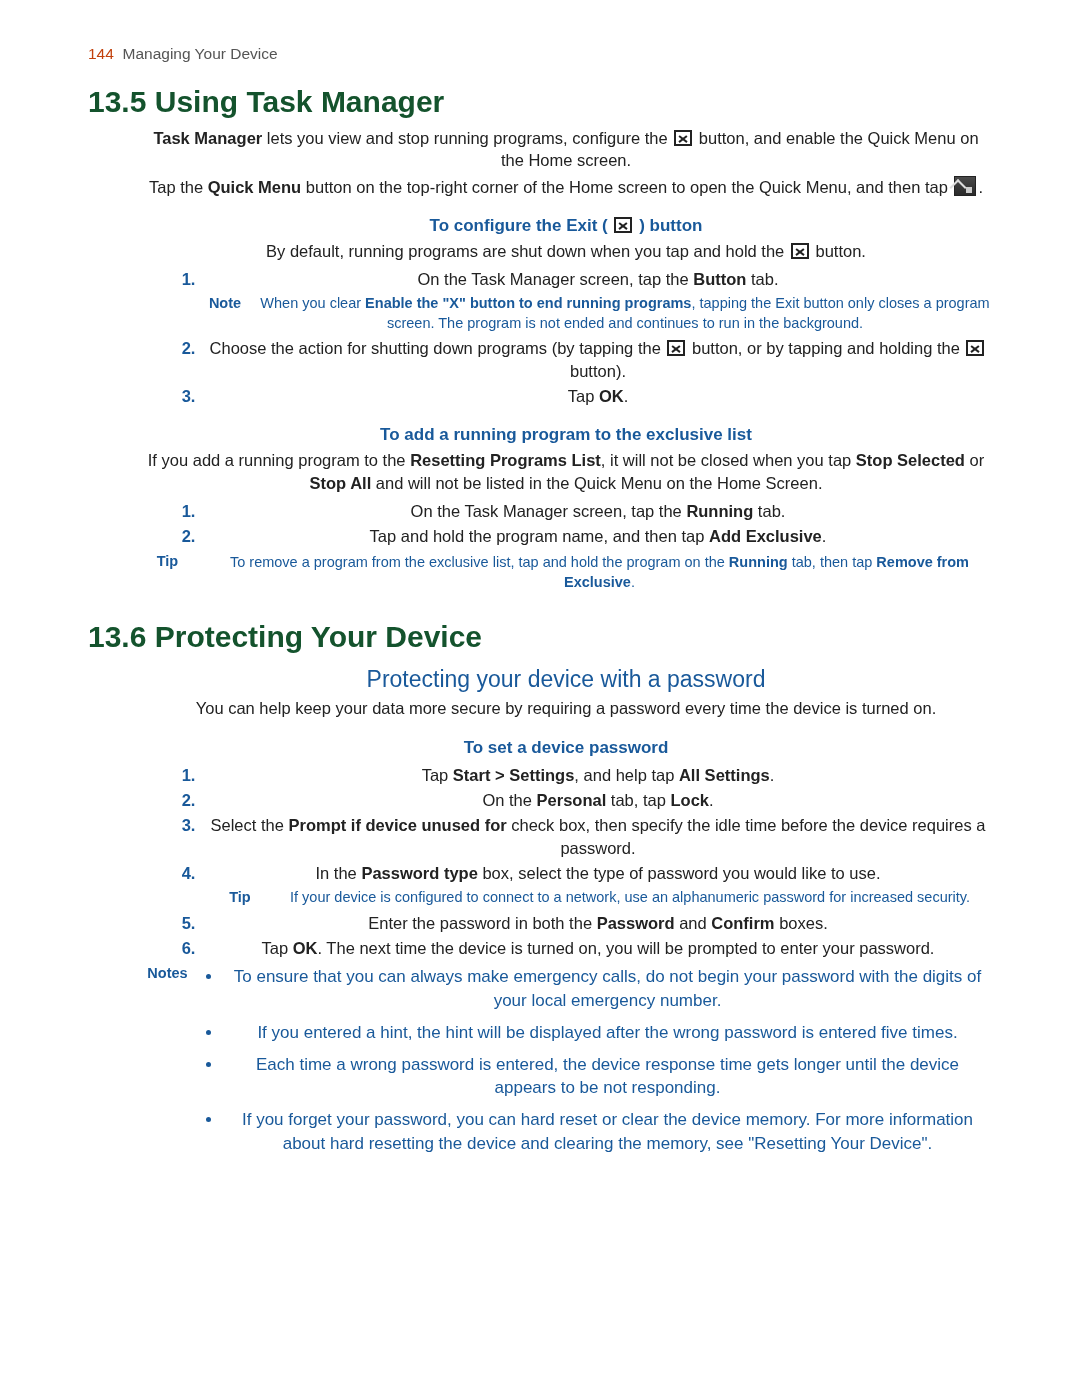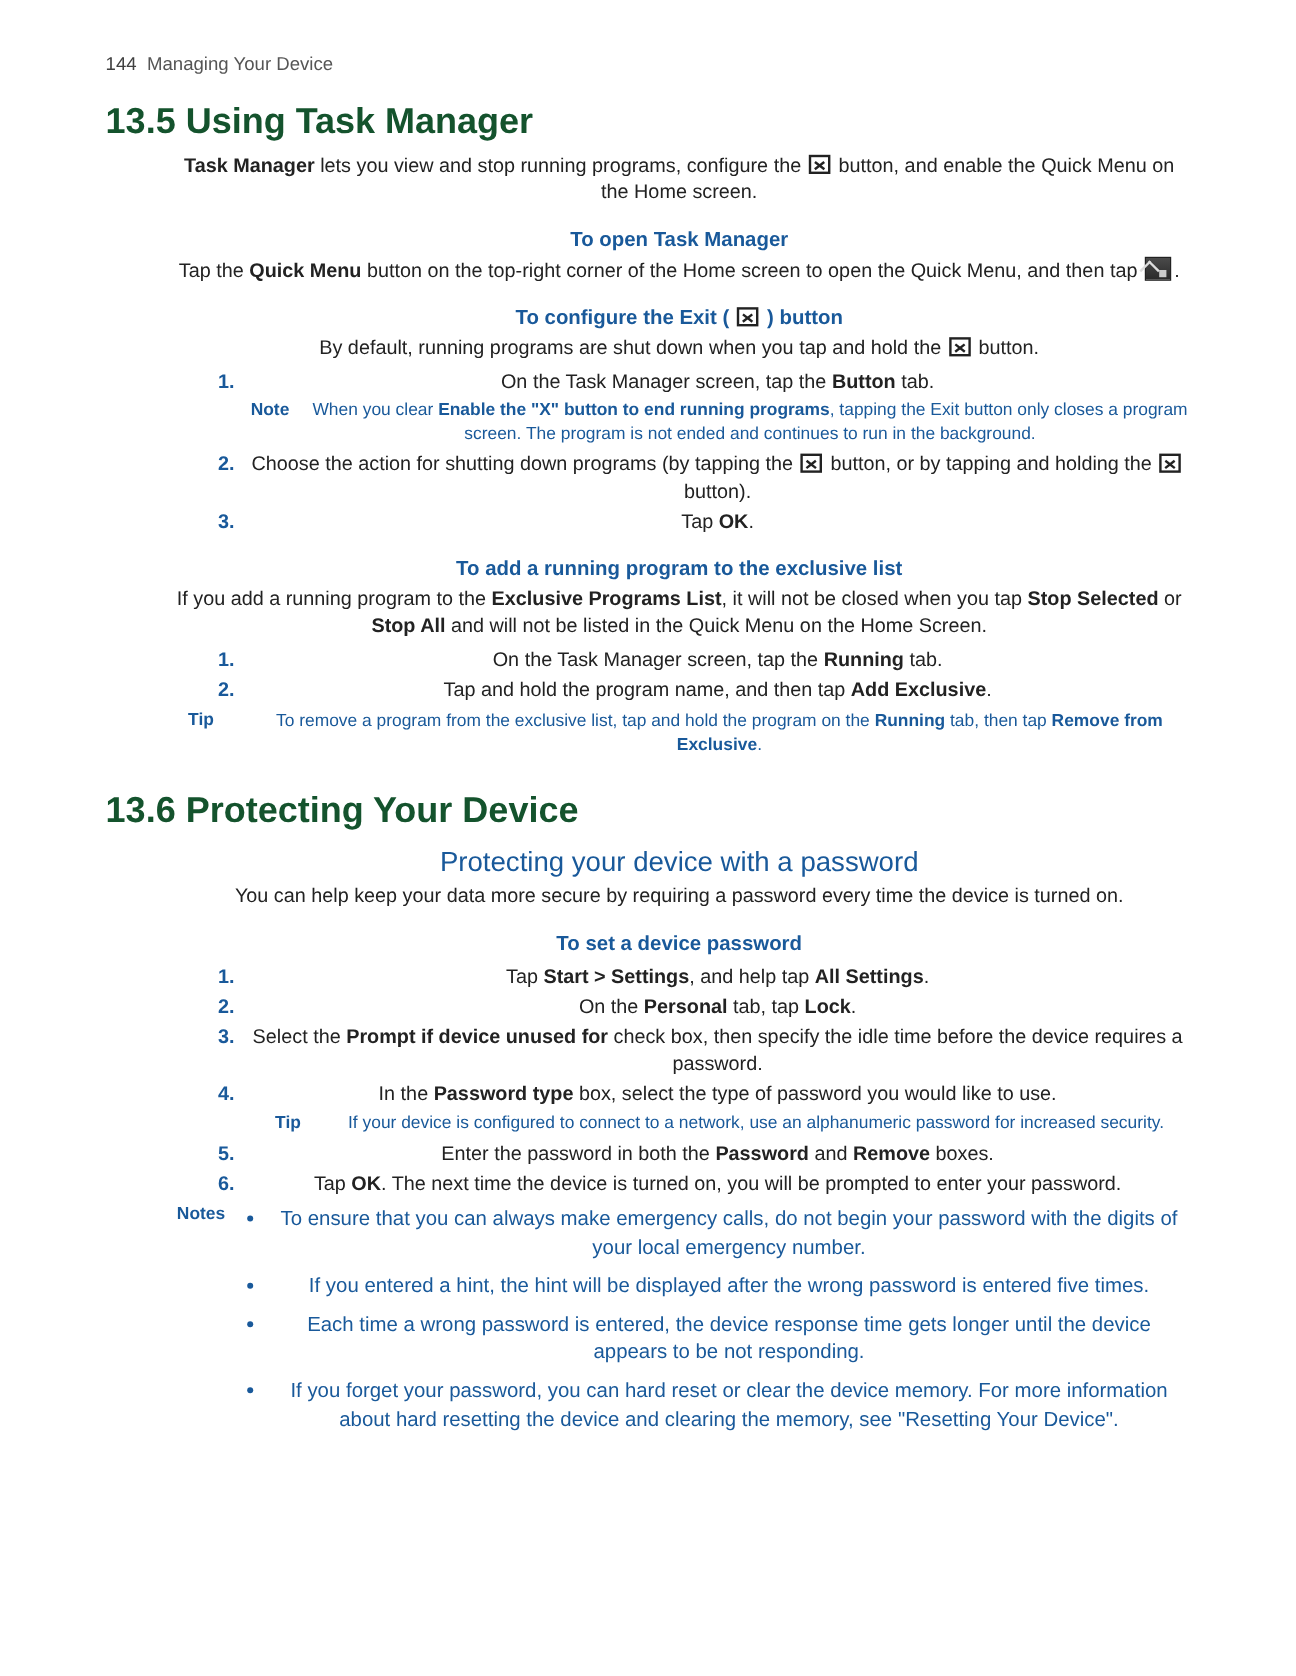--- a/index.html
+++ b/index.html
@@ -12,21 +12,21 @@
   }
   .page {
     padding: 45px 88px 60px 88px;
     box-sizing: border-box;
   }
   .page-header {
     font-size: 15.5px;
     color: #555;
     margin-bottom: 22px;
   }
-  .page-header .num { color: #404040; }
+  .page-header .num { color: #c2410c; }
   .h1 {
     font-size: 30px;
     font-weight: 700;
     color: #14532d;
     margin: 10px 0 8px 0;
   }
   .h2 {
     font-size: 23px;
     font-weight: 400;
     color: #19599a;
@@ -150,21 +150,20 @@
     <span class="num">144</span>&nbsp;&nbsp;<span>Managing Your Device</span>
   </div>
 
   <div class="h1">13.5  Using Task Manager</div>
   <div class="content-block">
 
     <p class="para">
       <span class="bold">Task Manager</span><span> lets you view and stop running programs, configure the </span><span class="x-icon"></span><span> button, and enable the Quick Menu on the Home screen.</span>
     </p>
 
-    <div class="h3">To open Task Manager</div>
     <p class="para">
       <span>Tap the </span><span class="bold">Quick Menu</span><span> button on the top-right corner of the Home screen to open the Quick Menu, and then tap </span><span class="tap-icon"></span><span>.</span>
     </p>
 
     <div class="h3">
       <span>To configure the Exit ( </span><span class="x-icon"></span><span> ) button</span>
     </div>
     <p class="para">
       <span>By default, running programs are shut down when you tap and hold the </span><span class="x-icon"></span><span> button.</span>
     </p>
@@ -181,21 +180,21 @@
       <li>
         <span>Choose the action for shutting down programs (by tapping the </span><span class="x-icon"></span><span> button, or by tapping and holding the </span><span class="x-icon"></span><span> button).</span>
       </li>
       <li>
         <span>Tap </span><span class="bold">OK</span><span>.</span>
       </li>
     </ol>
 
     <div class="h3">To add a running program to the exclusive list</div>
     <p class="para">
-      <span>If you add a running program to the </span><span class="bold">Exclusive Programs List</span><span>, it will not be closed when you tap </span><span class="bold">Stop Selected</span><span> or </span><span class="bold">Stop All</span><span> and will not be listed in the Quick Menu on the Home Screen.</span>
+      <span>If you add a running program to the </span><span class="bold">Resetting Programs List</span><span>, it will not be closed when you tap </span><span class="bold">Stop Selected</span><span> or </span><span class="bold">Stop All</span><span> and will not be listed in the Quick Menu on the Home Screen.</span>
     </p>
     <ol class="steps">
       <li>
         <span>On the Task Manager screen, tap the </span><span class="bold">Running</span><span> tab.</span>
       </li>
       <li>
         <span>Tap and hold the program name, and then tap </span><span class="bold">Add Exclusive</span><span>.</span>
       </li>
     </ol>
     <div class="tip-row tip-outer">
@@ -223,21 +222,21 @@
         <span>Select the </span><span class="bold">Prompt if device unused for</span><span> check box, then specify the idle time before the device requires a password.</span>
       </li>
       <li>
         <span>In the </span><span class="bold">Password type</span><span> box, select the type of password you would like to use.</span>
         <div class="tip-row step-tip" style="margin-top:4px;">
           <div class="label">Tip</div>
           <div class="body">If your device is configured to connect to a network, use an alphanumeric password for increased security.</div>
         </div>
       </li>
       <li>
-        <span>Enter the password in both the </span><span class="bold">Password</span><span> and </span><span class="bold">Remove</span><span> boxes.</span>
+        <span>Enter the password in both the </span><span class="bold">Password</span><span> and </span><span class="bold">Confirm</span><span> boxes.</span>
       </li>
       <li>
         <span>Tap </span><span class="bold">OK</span><span>. The next time the device is turned on, you will be prompted to enter your password.</span>
       </li>
     </ol>
 
     <div class="tip-row notes-multi">
       <div class="label">Notes</div>
       <div class="body">
         <ul>

